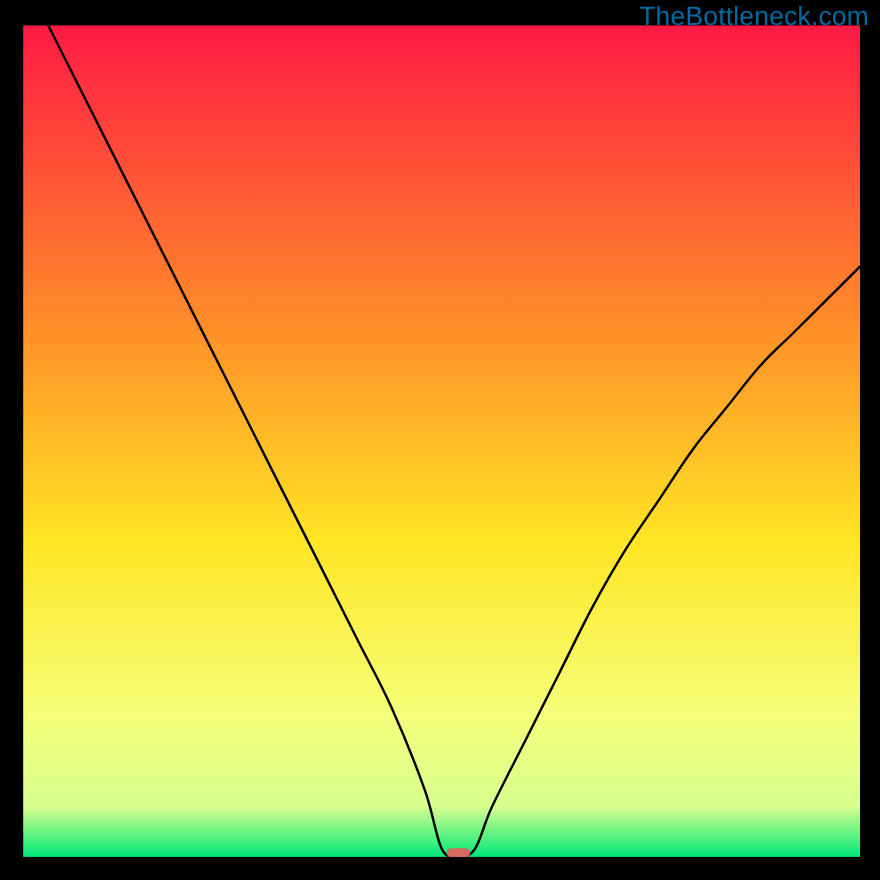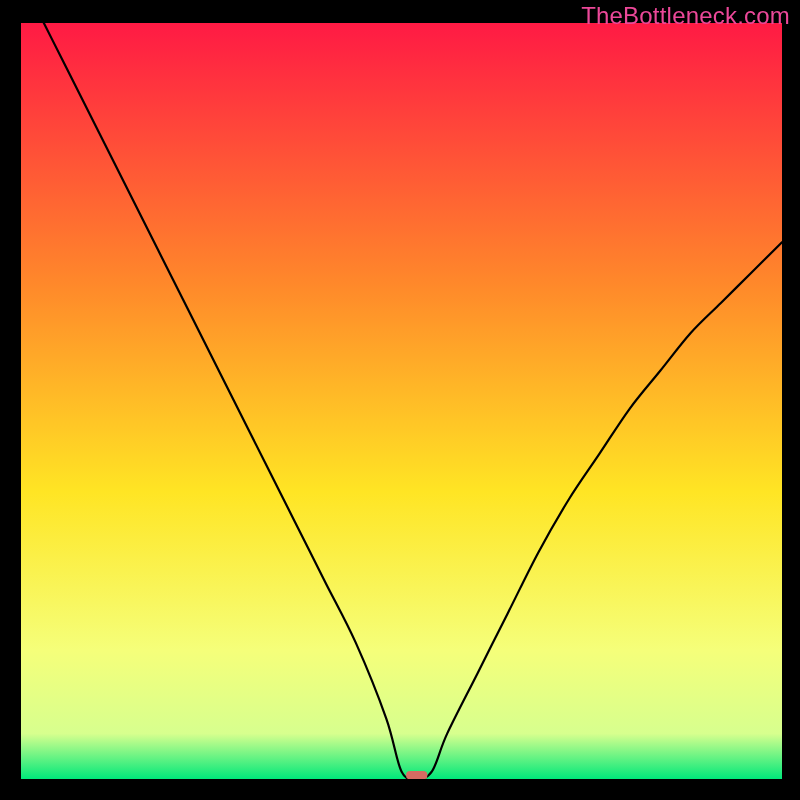--- a/index.html
+++ b/index.html
@@ -20,21 +20,21 @@
     position: absolute;
     left: 21px;
     top: 23px;
     width: 761px;
     height: 756px;
   }
   .watermark {
     position: absolute;
     top: 2px;
     right: 10px;
-    color: #ec4899;
+    color: #0369a1;
     font-family: Arial, Helvetica, sans-serif;
     font-size: 24px;
     font-weight: 400;
     letter-spacing: 0.2px;
   }
 </style>
 </head>
 <body>
 
 <div class="container">

